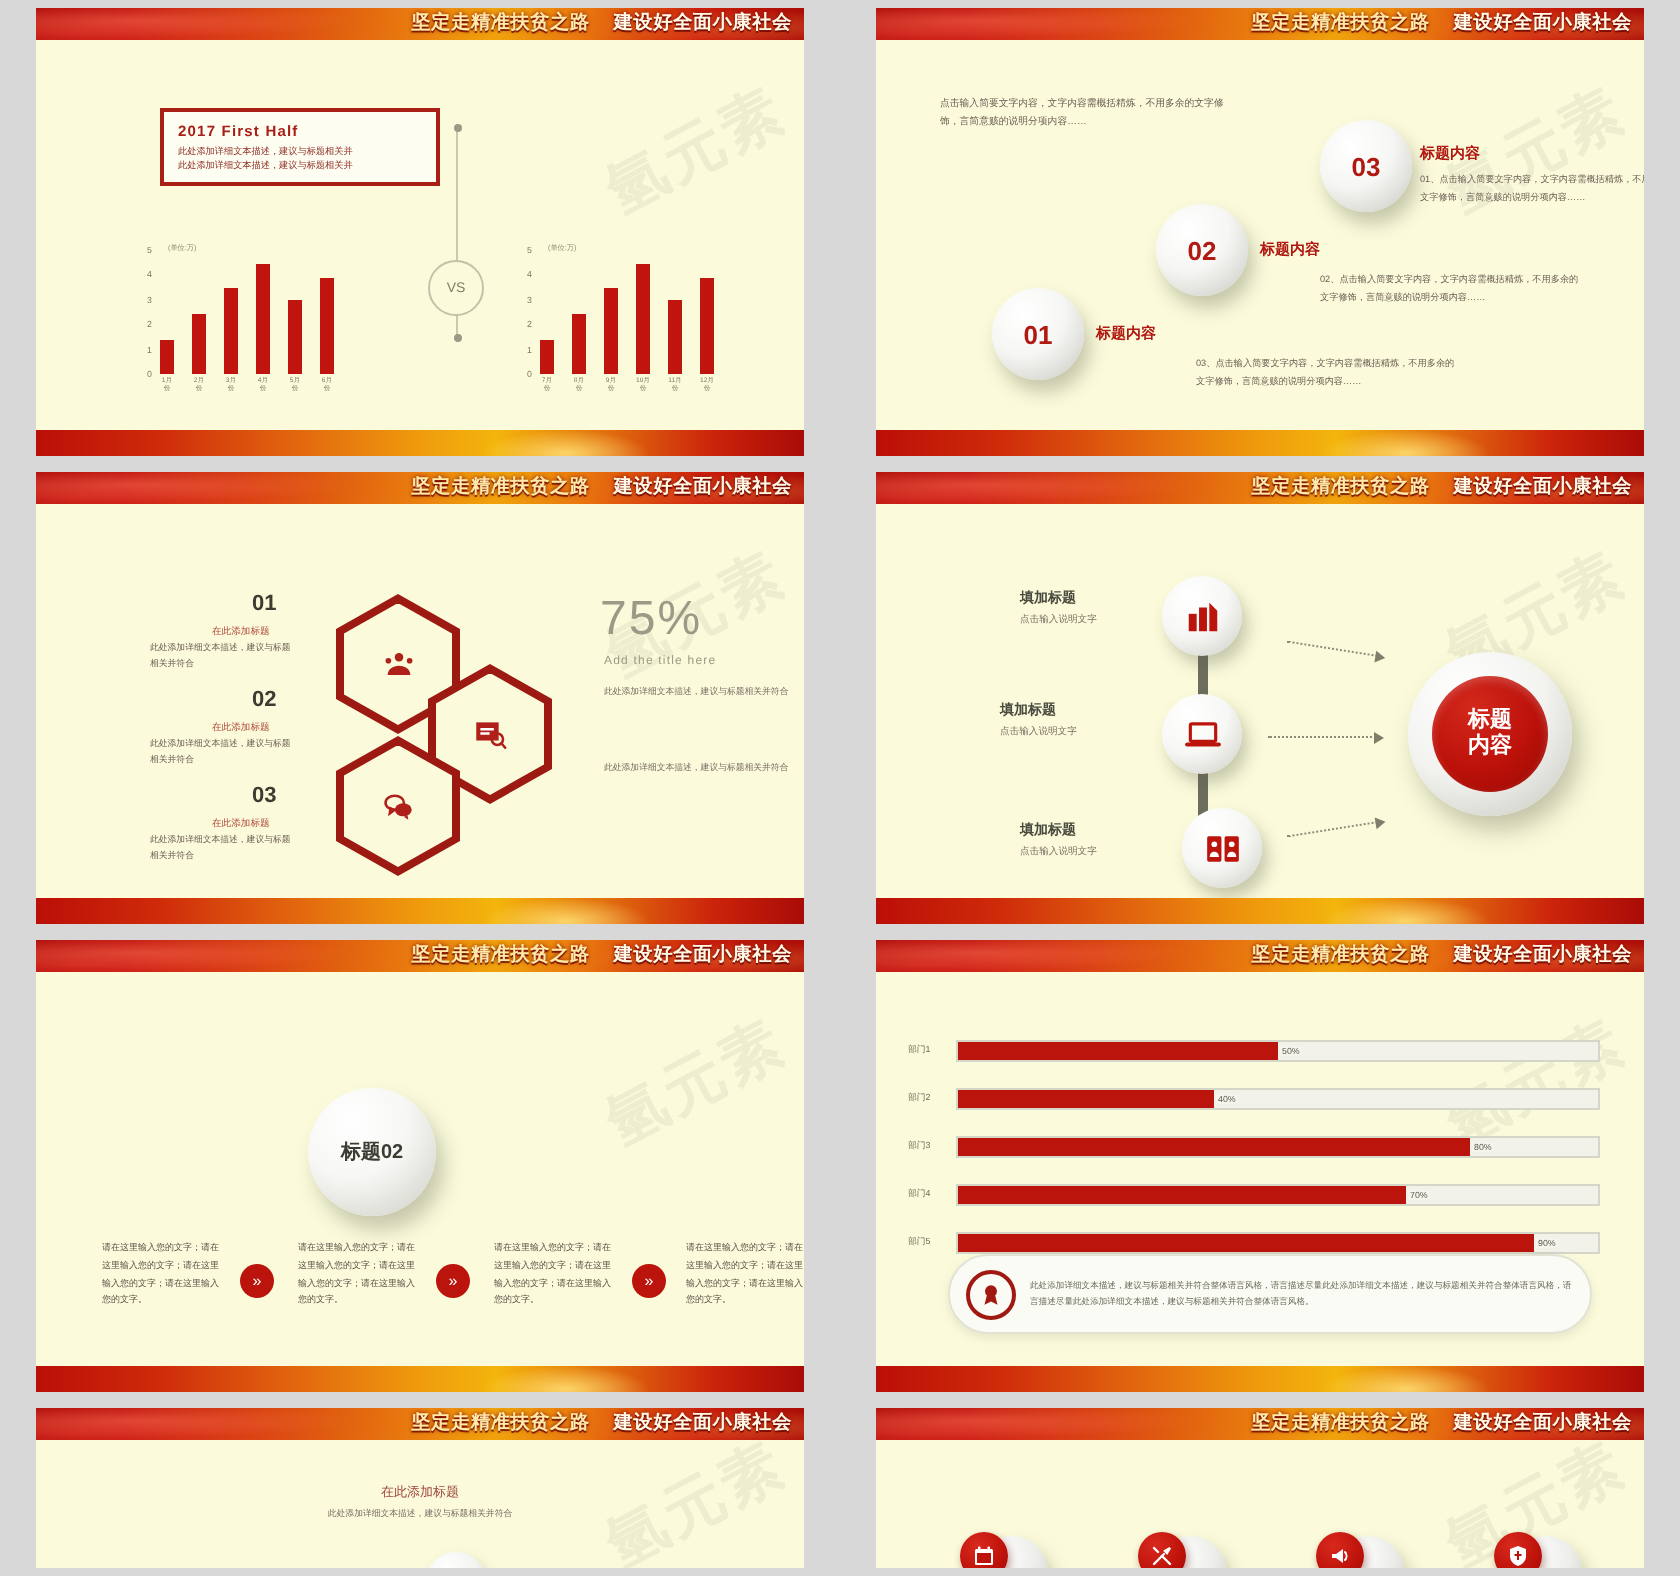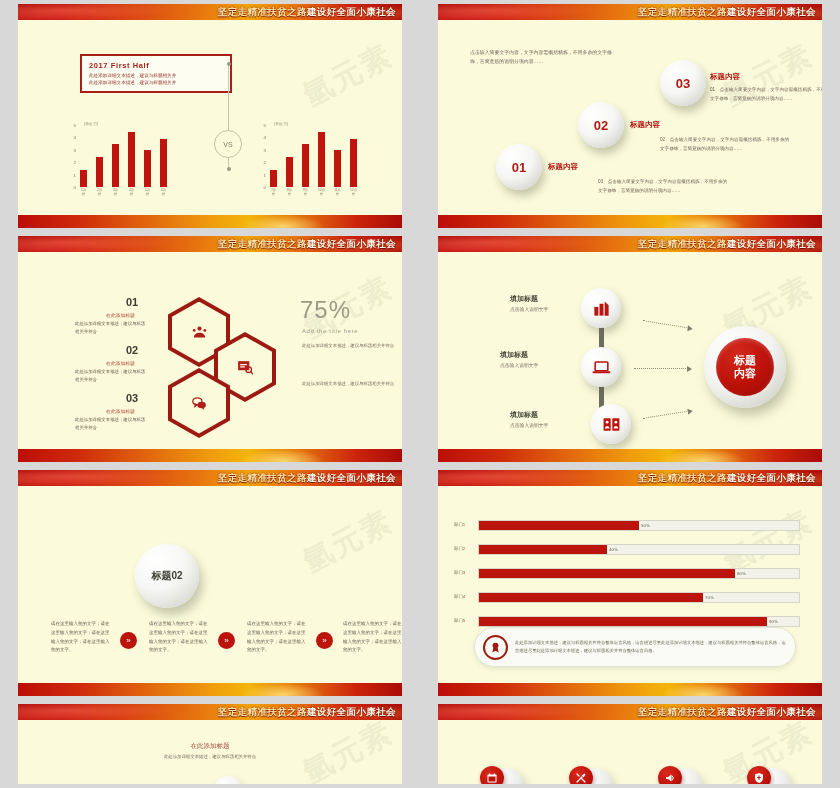--- a/index.html
+++ b/index.html
@@ -51,21 +51,21 @@
   .hdr-txt {
     position: absolute; right: 6px; top: 0;
     height: 16px; line-height: 16px;
     font-size: 9.5px; font-weight: bold;
     color: #ffe9a8;
     letter-spacing: .4px;
     text-shadow: 0 0 2px rgba(120,0,0,.9), 0 1px 0 rgba(90,0,0,.7);
     white-space: nowrap;
     z-index: 3;
   }
-  .hdr-txt .t2 { color:#fff9e6; margin-left: 0; }
+  .hdr-txt .t2 { color:#fff9e6; margin-left: 12px; }
   
   .ftr {
     position: absolute; left: 0; bottom: 0;
     width: 100%; height: 13px;
     background: linear-gradient(90deg,#bb0e08 0%, #cf2b0a 16%, #e2670e 34%, #ef9b0d 50%, #f3b50c 60%, #e2700e 74%, #cc240b 88%, #a90b07 100%);
     overflow:hidden;
   }
   .ftr::after{
     content:"";
     position:absolute; left:58%; top:0; width:22%; height:100%;
@@ -232,21 +232,21 @@
   <div class="slide">
     <div class="slide-inner">
       <div class="hdr">
         <div class="hdr-txt">
           <span>坚定走精准扶贫之路</span><span class="t2">建设好全面小康社会</span>
         </div>
       </div>
       <div class="body-area">
         <div class="wm">氫元素</div>
 
-        <div class="s1box" style="left:62px; top:34px; width:152px;">
+        <div class="s1box" style="left:62px; top:34px; width:140px;">
           <div class="ttl">2017  First  Half</div>
           <div class="ln">此处添加详细文本描述，建议与标题相关并</div>
           <div class="ln">此处添加详细文本描述，建议与标题相关并</div>
         </div>
 
 
         <div class="vsline">
           <div class="vsdot" style="top:0;"></div>
           <div class="vsdot" style="bottom:0;"></div>
         </div>
@@ -501,21 +501,21 @@
           <span>坚定走精准扶贫之路</span><span class="t2">建设好全面小康社会</span>
         </div>
       </div>
       <div class="body-area">
         <div class="wm">氫元素</div>
 
         <div class="c5txt" style="left:33px; top:134px;">请在这里输入您的文字；请在这里输入您的文字；请在这里输入您的文字；请在这里输入您的文字。</div>
 
         <div class="chev" style="left:102px; top:146px;">»</div>
 
-        <div class="c5" style="left:117px; top:58px;">标题02</div>
+        <div class="c5" style="left:136px; top:58px;">标题02</div>
         <div class="c5txt" style="left:131px; top:134px;">请在这里输入您的文字；请在这里输入您的文字；请在这里输入您的文字；请在这里输入您的文字。</div>
 
         <div class="chev" style="left:200px; top:146px;">»</div>
 
         <div class="c5txt" style="left:229px; top:134px;">请在这里输入您的文字；请在这里输入您的文字；请在这里输入您的文字；请在这里输入您的文字。</div>
 
         <div class="chev" style="left:298px; top:146px;">»</div>
 
         <div class="c5txt" style="left:325px; top:134px;">请在这里输入您的文字；请在这里输入您的文字；请在这里输入您的文字；请在这里输入您的文字。</div>
       </div>

